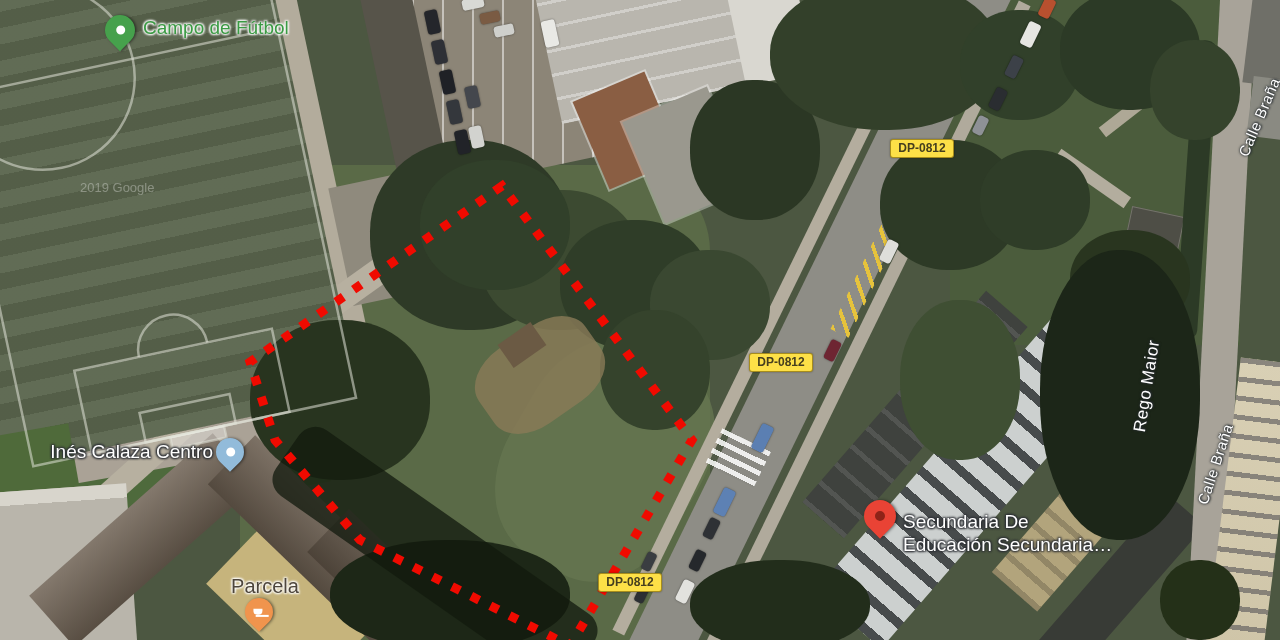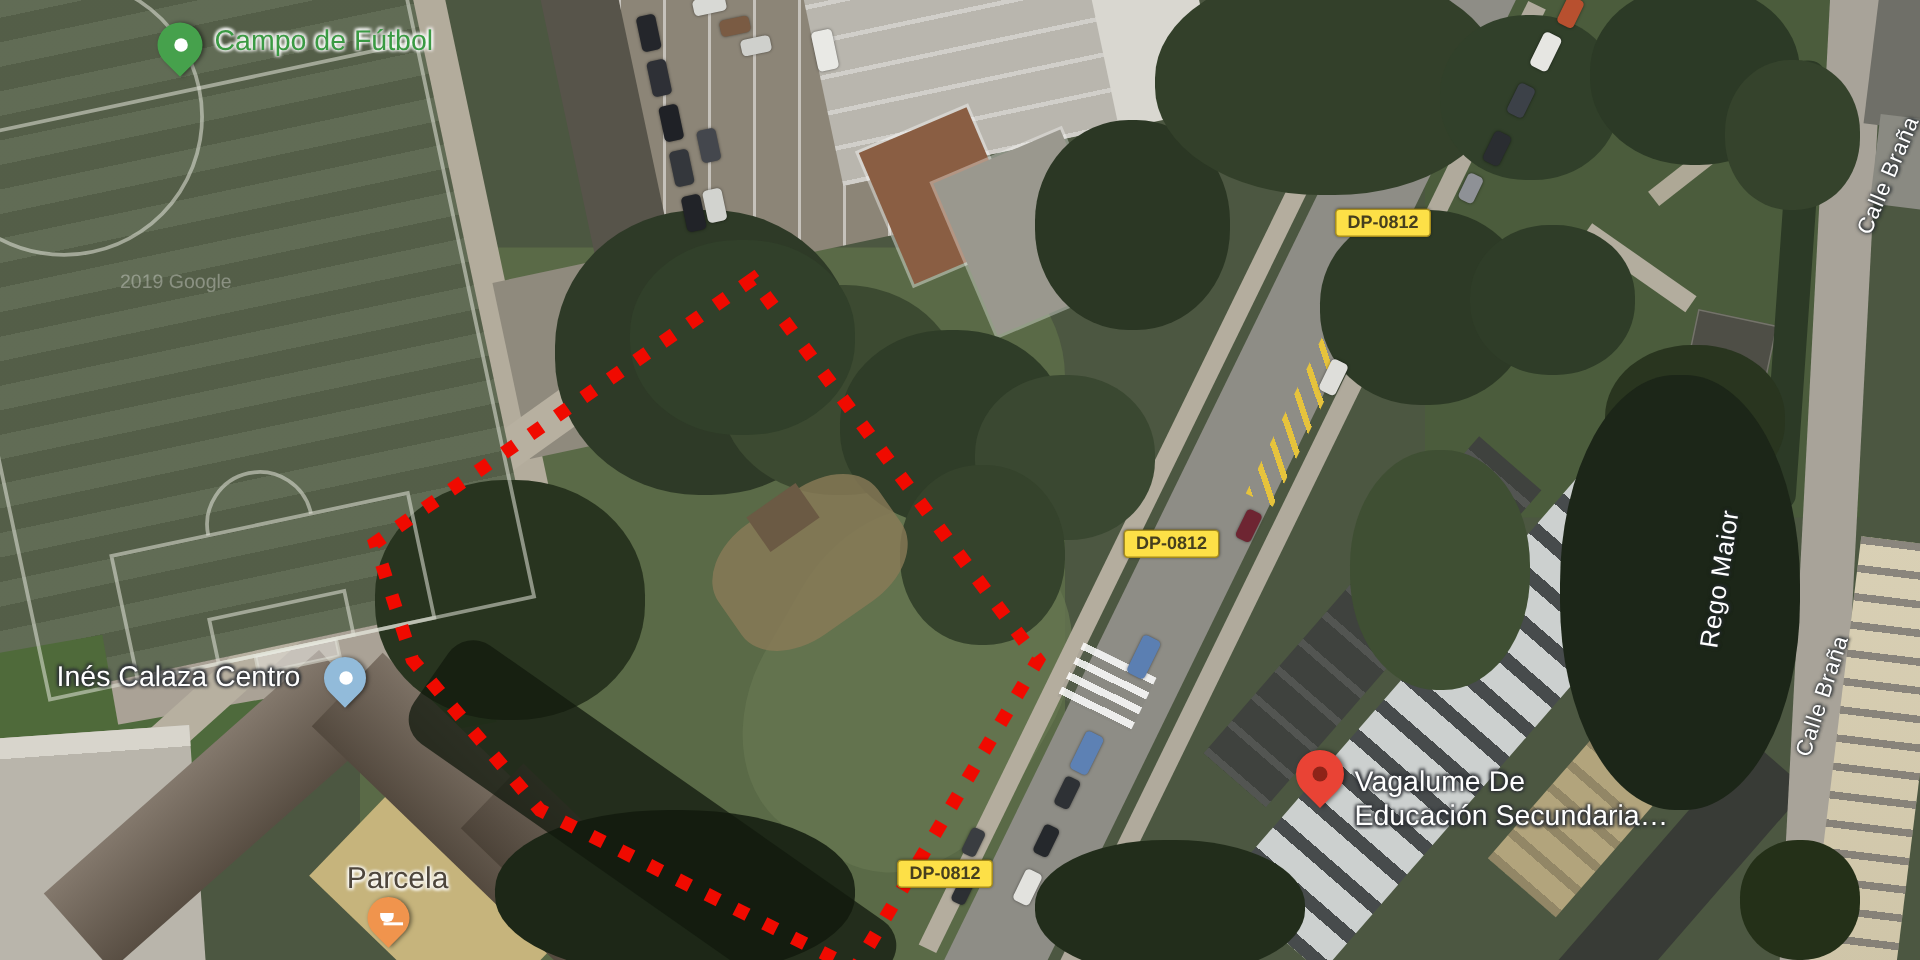--- a/index.html
+++ b/index.html
@@ -166,38 +166,38 @@
 
   <div class="wm" style="left:56px;top:180px;margin-left:24px;">2019 Google</div>
 
   <div class="pin" style="left:105px;top:15px;width:30px;height:30px;background:#46A14C;">
     <span class="dot"></span>
     </div>
   <div class="plabel green" style="left:143px;top:16px;">
     <div>Campo de Fútbol</div>
   </div>
 
-  <div class="plabel" style="left:25px;top:440px;width:188px;text-align:center;">
+  <div class="plabel" style="left:25px;top:440px;width:188px;text-align:right;">
     <div>Inés Calaza Centro</div>
   </div>
   <div class="pin" style="left:216px;top:438px;width:28px;height:28px;background:#92BBDA;">
     <span class="dot"></span>
     </div>
 
   <div class="plabel dark" style="left:213px;top:575px;width:104px;text-align:center;">Parcela</div>
   <div class="pin" style="left:245px;top:598px;width:28px;height:28px;background:#F0944D;">
     <span style="position:absolute;left:9px;top:10px;width:9px;height:6px;background:#fff;border-radius:0 0 4px 4px;transform:rotate(45deg);"></span>
     <span style="position:absolute;left:7px;top:18px;width:13px;height:2px;background:#fff;transform:rotate(45deg);"></span>
   </div>
 
   <div class="pin" style="left:864px;top:500px;width:32px;height:32px;background:#E94335;">
     <span class="dot" style="background:#8e2318;width:10px;height:10px;"></span>
     </div>
   <div class="plabel" style="left:903px;top:510px;">
-    <div>Vagalume De</div>
+    <div>Secundaria De</div>
     <div>Educación Secundaria…</div>
   </div>
 
   <div class="badge" style="left:890px;top:139px;">DP-0812</div>
   <div class="badge" style="left:749px;top:353px;">DP-0812</div>
   <div class="badge" style="left:598px;top:573px;">DP-0812</div>
 
   <div class="street" style="left:1147px;top:386px;font-size:17px;transform:translate(-50%,-50%) rotate(-81deg);">Rego Maior</div>
   <div class="street" style="left:1259px;top:117px;font-size:15px;transform:translate(-50%,-50%) rotate(-67deg);">Calle Braña</div>
   <div class="street" style="left:1215px;top:464px;font-size:15px;transform:translate(-50%,-50%) rotate(-72deg);">Calle Braña</div>

